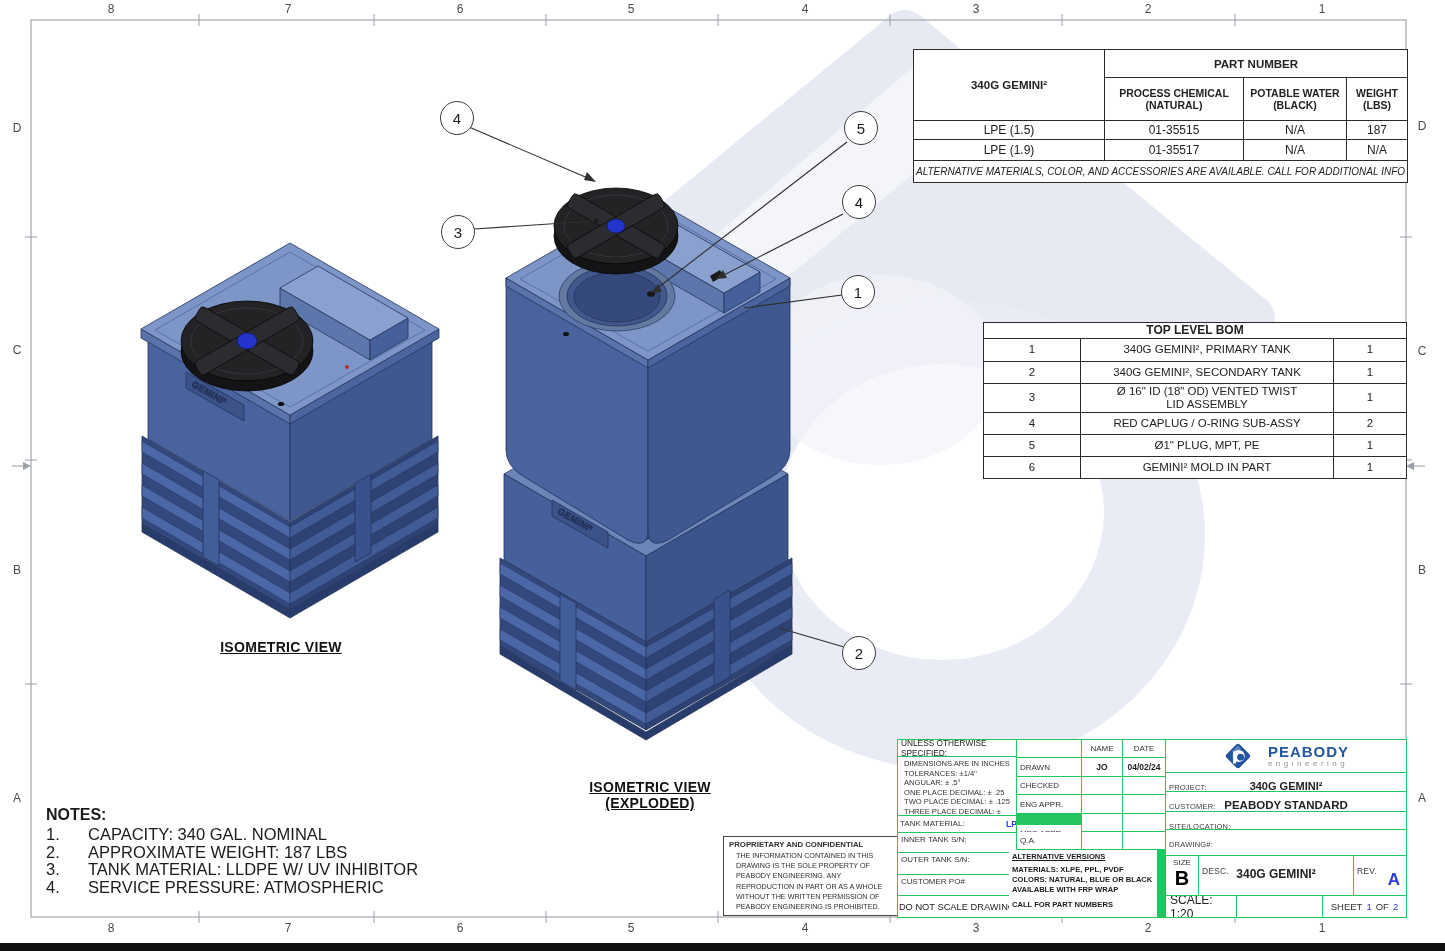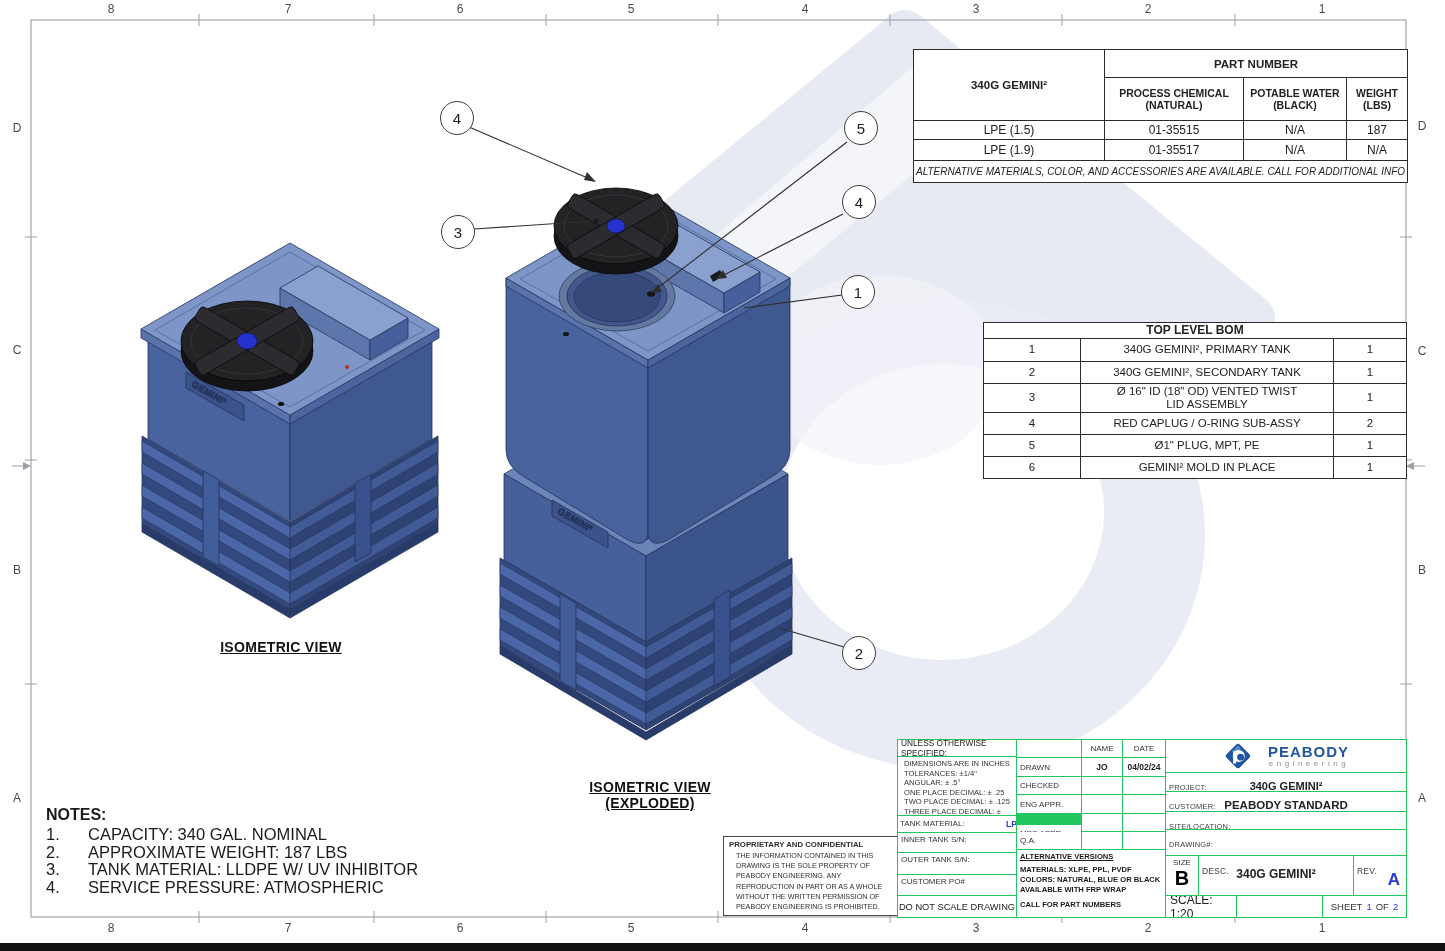--- a/index.html
+++ b/index.html
@@ -35,21 +35,21 @@
              text-align:center;}
   .viewlabel span{display:block;text-decoration:underline;}
   #notes{position:absolute;left:46px;top:806px;width:440px;color:#1b1b1b;}
   #notes .nh{font-weight:bold;font-size:16px;margin-bottom:2px;}
   #notes .ni{font-size:16.5px;line-height:17.5px;display:flex;}
   #notes .nn{width:42px;flex:none;}
   #prop{position:absolute;left:723px;top:836px;width:176px;height:80px;border:1px solid #4a4a4a;
         background:#fff;box-sizing:border-box;padding:3px 5px;color:#2e2e2e;}
   #prop .pt{font-weight:bold;font-size:7.8px;margin-bottom:2px;}
   #prop .pb{font-size:7.2px;line-height:1.42;padding-left:7px;}
-  .logoRow{position:absolute;inset:0;display:flex;align-items:center;justify-content:center;gap:15px;text-align:right;}
+  .logoRow{position:absolute;inset:0;display:flex;align-items:center;justify-content:center;gap:15px;}
   .logoTxt .b1{font-weight:bold;font-size:15px;color:#2156a0;letter-spacing:1px;line-height:14px;}
   .logoTxt .b2{font-size:8px;color:#8d939b;letter-spacing:3.5px;line-height:9px;}
   #botbar{position:absolute;left:0;top:943px;width:1445px;height:8px;background:#111;}
 </style>
 </head>
 <body>
 
 <div id="stage">
 
   <svg class="abs" style="left:0;top:0;" width="1445" height="951" viewBox="0 0 1445 951">
@@ -312,21 +312,21 @@
       <td>RED CAPLUG / O-RING SUB-ASSY</td>
       <td>2</td>
     </tr>
     <tr style="height:22px">
       <td>5</td>
       <td>Ø1" PLUG, MPT, PE</td>
       <td>1</td>
     </tr>
     <tr style="height:22px">
       <td>6</td>
-      <td>GEMINI² MOLD IN PLACE</td>
+      <td>GEMINI² MOLD IN PART</td>
       <td>1</td>
     </tr>
   </tbody>
     </table>
 
   <div class="balloon" style="left:440px;top:101px;">4</div>
   <div class="balloon" style="left:441px;top:215px;">3</div>
   <div class="balloon" style="left:844px;top:111px;">5</div>
   <div class="balloon" style="left:842px;top:185px;">4</div>
   <div class="balloon" style="left:841px;top:275px;">1</div>
@@ -400,21 +400,21 @@
     <div class="tc" style="left:226px;top:56px;width:42px;height:18px;"></div>
 
     <div class="tc smallrow" style="left:120px;top:86px;width:64px;height:17px;">MFG APPR.</div>
     <div class="tc" style="left:185px;top:75px;width:40px;height:17px;"></div>
     <div class="tc" style="left:226px;top:75px;width:42px;height:17px;"></div>
 
     <div class="tc smallrow" style="left:120px;top:93px;width:64px;height:17px;">Q.A.</div>
     <div class="tc" style="left:185px;top:93px;width:40px;height:17px;"></div>
     <div class="tc" style="left:226px;top:93px;width:42px;height:17px;"></div>
 
-    <div class="tc" style="left:120px;top:111px;width:148px;height:67px;padding:2px 3px;font-size:7.6px;color:#1c1c1c;">
+    <div class="tc" style="left:112px;top:111px;width:148px;height:67px;padding:2px 3px;font-size:7.6px;color:#1c1c1c;">
       <div style="font-weight:bold;text-decoration:underline;margin-bottom:4px;">ALTERNATIVE VERSIONS</div>
       <div class="pre" style="font-weight:bold;line-height:1.3;">MATERIALS: XLPE, PPL, PVDF
 COLORS: NATURAL, BLUE OR BLACK
 AVAILABLE WITH FRP WRAP</div>
       <div style="font-weight:bold;margin-top:5px;">CALL FOR PART NUMBERS</div>
     </div>
 
     <div class="tc" style="left:269px;top:1px;width:240px;height:32px;">
       <div class="logoRow">
         <svg width="30" height="30" viewBox="0 0 40 40">

